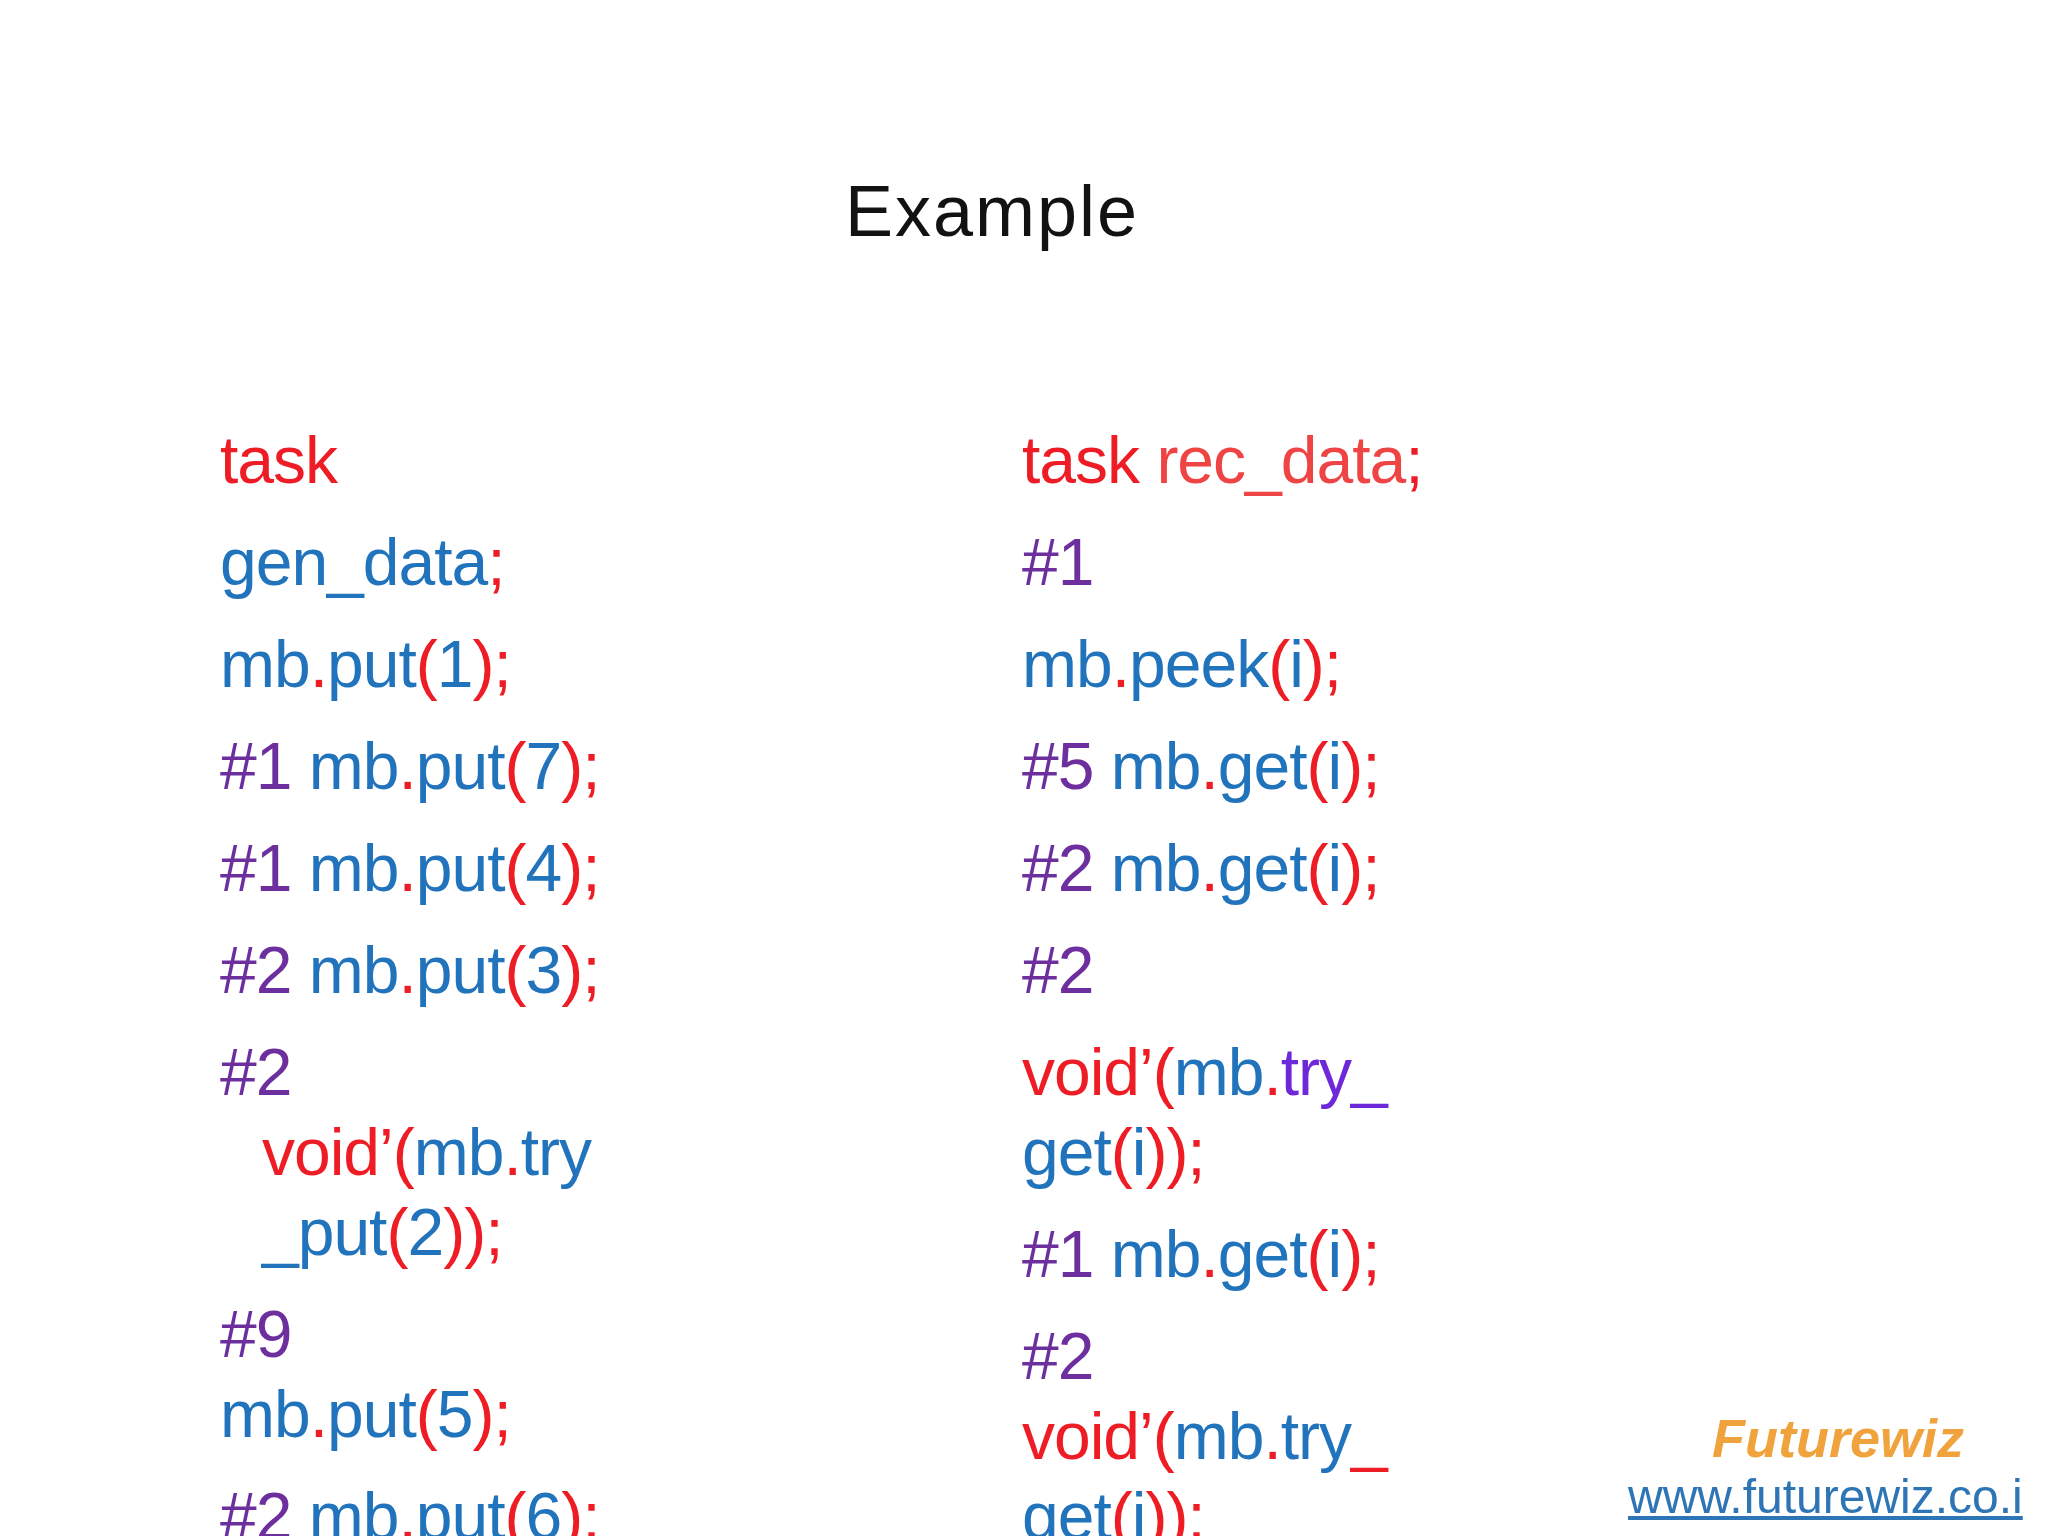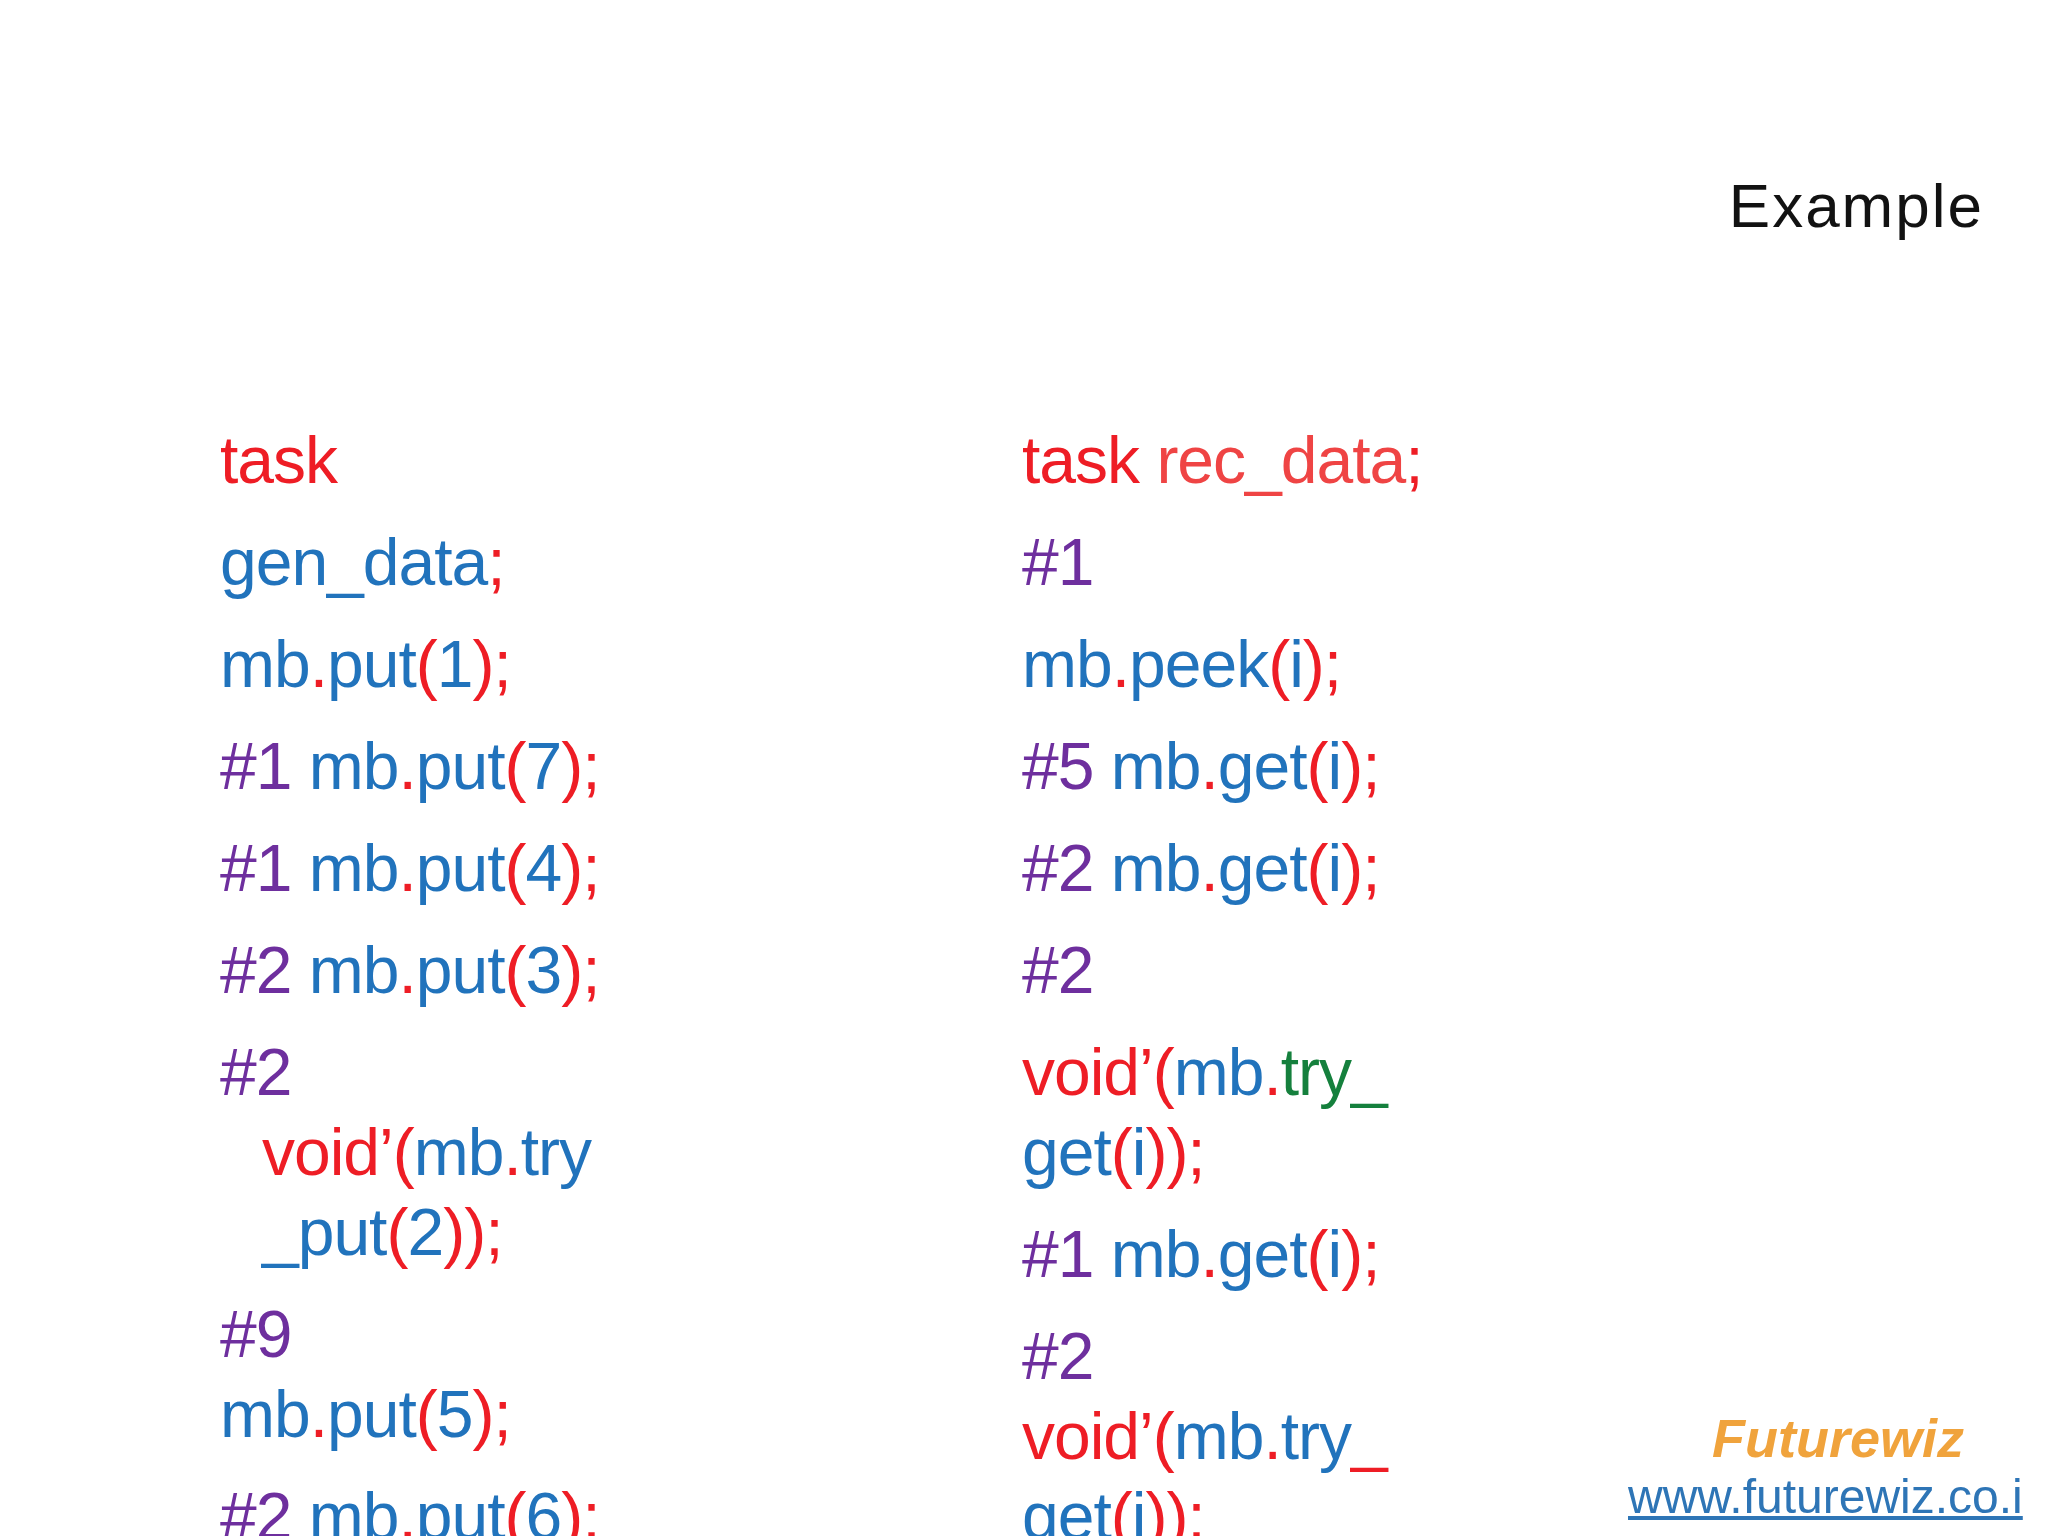--- a/index.html
+++ b/index.html
@@ -11,22 +11,22 @@
     font-family: "Liberation Sans", sans-serif;
   }
   .slide {
     position: absolute; inset: 0;
     overflow: hidden;
     background: #ffffff;
   }
   .slide-title {
     position: absolute;
     top: 170px; left: 0; width: 1984px;
-    text-align: right;
-    font-size: 62px;
+    text-align: center;
+    font-size: 72px;
     font-weight: 400;
     letter-spacing: 2px;
     color: #121212;
     white-space: nowrap;
   }
   .code-col {
     position: absolute;
     top: 420px;
     width: 760px;
     font-size: 66px;
@@ -86,21 +86,21 @@
       <div class="line para"><span style="color: rgb(110, 47, 158);">#2 </span><span style="color: rgb(33, 115, 188);">mb</span><span style="color: rgb(238, 29, 37);">.</span><span style="color: rgb(33, 115, 188);">put</span><span style="color: rgb(238, 29, 37);">(</span><span style="color: rgb(33, 115, 188);">6</span><span style="color: rgb(238, 29, 37);">);</span></div>
     </div>
 
   <div class="code-col right">
       <div class="line para"><span style="color: rgb(238, 29, 37);">task </span><span style="color: #ef4444;">rec_data</span><span style="color: rgb(238, 29, 37);">;</span></div>
       <div class="line para"><span style="color: rgb(110, 47, 158);">#1</span></div>
       <div class="line para"><span style="color: rgb(33, 115, 188);">mb</span><span style="color: rgb(238, 29, 37);">.</span><span style="color: rgb(33, 115, 188);">peek</span><span style="color: rgb(238, 29, 37);">(</span><span style="color: rgb(33, 115, 188);">i</span><span style="color: rgb(238, 29, 37);">);</span></div>
       <div class="line para"><span style="color: rgb(110, 47, 158);">#5 </span><span style="color: rgb(33, 115, 188);">mb</span><span style="color: rgb(238, 29, 37);">.</span><span style="color: rgb(33, 115, 188);">get</span><span style="color: rgb(238, 29, 37);">(</span><span style="color: rgb(33, 115, 188);">i</span><span style="color: rgb(238, 29, 37);">);</span></div>
       <div class="line para"><span style="color: rgb(110, 47, 158);">#2 </span><span style="color: rgb(33, 115, 188);">mb</span><span style="color: rgb(238, 29, 37);">.</span><span style="color: rgb(33, 115, 188);">get</span><span style="color: rgb(238, 29, 37);">(</span><span style="color: rgb(33, 115, 188);">i</span><span style="color: rgb(238, 29, 37);">);</span></div>
       <div class="line para"><span style="color: rgb(110, 47, 158);">#2</span></div>
-      <div class="line para"><span style="color: rgb(238, 29, 37);">void’(</span><span style="color: rgb(33, 115, 188);">mb</span><span style="color: rgb(238, 29, 37);">.</span><span style="color: #15803d;">try_</span></div>
+      <div class="line para"><span style="color: rgb(238, 29, 37);">void’(</span><span style="color: rgb(33, 115, 188);">mb</span><span style="color: rgb(238, 29, 37);">.</span><span style="color: #6d28d9;">try_</span></div>
       <div class="line cont"><span style="color: rgb(33, 115, 188);">get</span><span style="color: rgb(238, 29, 37);">(</span><span style="color: rgb(33, 115, 188);">i</span><span style="color: rgb(238, 29, 37);">));</span></div>
       <div class="line para"><span style="color: rgb(110, 47, 158);">#1 </span><span style="color: rgb(33, 115, 188);">mb</span><span style="color: rgb(238, 29, 37);">.</span><span style="color: rgb(33, 115, 188);">get</span><span style="color: rgb(238, 29, 37);">(</span><span style="color: rgb(33, 115, 188);">i</span><span style="color: rgb(238, 29, 37);">);</span></div>
       <div class="line para"><span style="color: rgb(110, 47, 158);">#2</span></div>
       <div class="line cont"><span style="color: rgb(238, 29, 37);">void’(</span><span style="color: rgb(33, 115, 188);">mb</span><span style="color: rgb(238, 29, 37);">.</span><span style="color: rgb(33, 115, 188);">try</span><span style="color: rgb(238, 29, 37);">_</span></div>
       <div class="line cont"><span style="color: rgb(33, 115, 188);">get</span><span style="color: rgb(238, 29, 37);">(</span><span style="color: rgb(33, 115, 188);">i</span><span style="color: rgb(238, 29, 37);">));</span></div>
     </div>
 
   <div class="footer">
     <div class="footer-brand" style="color: rgb(240, 163, 60); font-style: italic;">Futurewiz</div>
     <span class="footer-link" style="color: rgb(46, 117, 182); text-decoration-color: rgb(46, 117, 182);">www.futurewiz.co.in</span>

